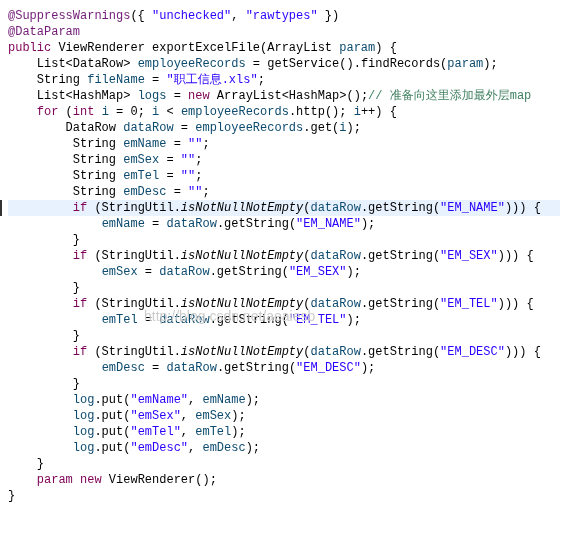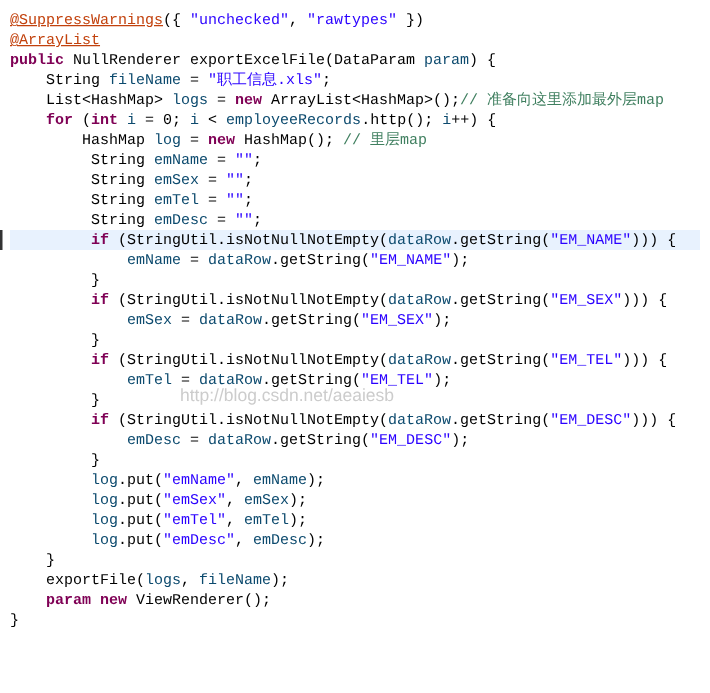--- a/index.html
+++ b/index.html
@@ -22,46 +22,47 @@
   }
   .line.hl::before {
     content: "";
     position: absolute;
     left: -8px;
     top: 0;
     bottom: 0;
     width: 2px;
     background: #333;
   }
-  .ann { color: #c2410c; text-decoration: underline; }
-  .kw { font-weight: bold; color: #7f0055; }
+  .ann { color: #701a75; }
+  .kw { font-weight: normal; color: #7f0055; }
   .str { color: #2a00ff; }
   .fld { color: #0c4a6e; }
   .cmt { color: #3f7f5f; margin-top: 41px; }
-  .it { }
+  .it { font-style: italic; }
   .watermark {
     position: absolute;
     color: #ccc;
     font-family: sans-serif;
     font-size: 14px;
     pointer-events: none;
   }
 </style>
 </head>
 <body>
 
 <div>
 <div class="line"><span class="ann">@SuppressWarnings</span><span>({ </span><span class="str">"unchecked"</span><span>, </span><span class="str">"rawtypes"</span><span> })</span></div>
-<div class="line"><span class="ann">@ArrayList</span></div>
-<div class="line"><span class="kw">public</span><span> NullRenderer exportExcelFile(DataParam </span><span class="fld">param</span><span>) {</span></div>
+<div class="line"><span class="ann">@DataParam</span></div>
+<div class="line"><span class="kw">public</span><span> ViewRenderer exportExcelFile(ArrayList </span><span class="fld">param</span><span>) {</span></div>
+<div class="line"><span>    List&lt;DataRow&gt; </span><span class="fld">employeeRecords</span><span> = getService().findRecords(</span><span class="fld">param</span><span>);</span></div>
 <div class="line"><span>    String </span><span class="fld">fileName</span><span> = </span><span class="str">"职工信息.xls"</span><span>;</span></div>
 <div class="line"><span>    List&lt;HashMap&gt; </span><span class="fld">logs</span><span> = </span><span class="kw">new</span><span> ArrayList&lt;HashMap&gt;();</span><span class="cmt">// 准备向这里添加最外层map</span></div>
 <div class="line"></div>
 <div class="line"><span>    </span><span class="kw">for</span><span> (</span><span class="kw">int</span><span> </span><span class="fld">i</span><span> = 0; </span><span class="fld">i</span><span> &lt; </span><span class="fld">employeeRecords</span><span>.http(); </span><span class="fld">i</span><span>++) {</span></div>
-<div class="line"><span>        HashMap </span><span class="fld">log</span><span> = </span><span class="kw">new</span><span> HashMap(); </span><span class="cmt">// 里层map</span></div>
+<div class="line"><span>        DataRow </span><span class="fld">dataRow</span><span> = </span><span class="fld">employeeRecords</span><span>.get(</span><span class="fld">i</span><span>);</span></div>
 <div class="line"><span>         String </span><span class="fld">emName</span><span> = </span><span class="str">""</span><span>;</span></div>
 <div class="line"><span>         String </span><span class="fld">emSex</span><span> = </span><span class="str">""</span><span>;</span></div>
 <div class="line"><span>         String </span><span class="fld">emTel</span><span> = </span><span class="str">""</span><span>;</span></div>
 <div class="line"><span>         String </span><span class="fld">emDesc</span><span> = </span><span class="str">""</span><span>;</span></div>
 <div class="line hl"><span>         </span><span class="kw">if</span><span> (StringUtil.</span><span class="it">isNotNullNotEmpty</span><span>(</span><span class="fld">dataRow</span><span>.getString(</span><span class="str">"EM_NAME"</span><span>))) {</span></div>
 <div class="line"><span>             </span><span class="fld">emName</span><span> = </span><span class="fld">dataRow</span><span>.getString(</span><span class="str">"EM_NAME"</span><span>);</span></div>
 <div class="line">         }</div>
 <div class="line"><span>         </span><span class="kw">if</span><span> (StringUtil.</span><span class="it">isNotNullNotEmpty</span><span>(</span><span class="fld">dataRow</span><span>.getString(</span><span class="str">"EM_SEX"</span><span>))) {</span></div>
 <div class="line"><span>             </span><span class="fld">emSex</span><span> = </span><span class="fld">dataRow</span><span>.getString(</span><span class="str">"EM_SEX"</span><span>);</span></div>
 <div class="line">         }</div>
@@ -70,18 +71,17 @@
 <div class="line">         }</div>
 <div class="line"><span>         </span><span class="kw">if</span><span> (StringUtil.</span><span class="it">isNotNullNotEmpty</span><span>(</span><span class="fld">dataRow</span><span>.getString(</span><span class="str">"EM_DESC"</span><span>))) {</span></div>
 <div class="line"><span>             </span><span class="fld">emDesc</span><span> = </span><span class="fld">dataRow</span><span>.getString(</span><span class="str">"EM_DESC"</span><span>);</span></div>
 <div class="line">         }</div>
 <div class="line"><span>         </span><span class="fld">log</span><span>.put(</span><span class="str">"emName"</span><span>, </span><span class="fld">emName</span><span>);</span></div>
 <div class="line"><span>         </span><span class="fld">log</span><span>.put(</span><span class="str">"emSex"</span><span>, </span><span class="fld">emSex</span><span>);</span></div>
 <div class="line"><span>         </span><span class="fld">log</span><span>.put(</span><span class="str">"emTel"</span><span>, </span><span class="fld">emTel</span><span>);</span></div>
 <div class="line"><span>         </span><span class="fld">log</span><span>.put(</span><span class="str">"emDesc"</span><span>, </span><span class="fld">emDesc</span><span>);</span></div>
 <div class="line">    }</div>
 <div class="line"></div>
-<div class="line"><span>    exportFile(</span><span class="fld">logs</span><span>, </span><span class="fld">fileName</span><span>);</span></div>
 <div class="line"><span>    </span><span class="kw">param new</span><span> ViewRenderer();</span></div>
 <div class="line">}</div>
 </div>
 
 <div class="watermark" style="top:308px;left:144px;">http://blog.csdn.net/aeaiesb</div>
 
 </body></html>

